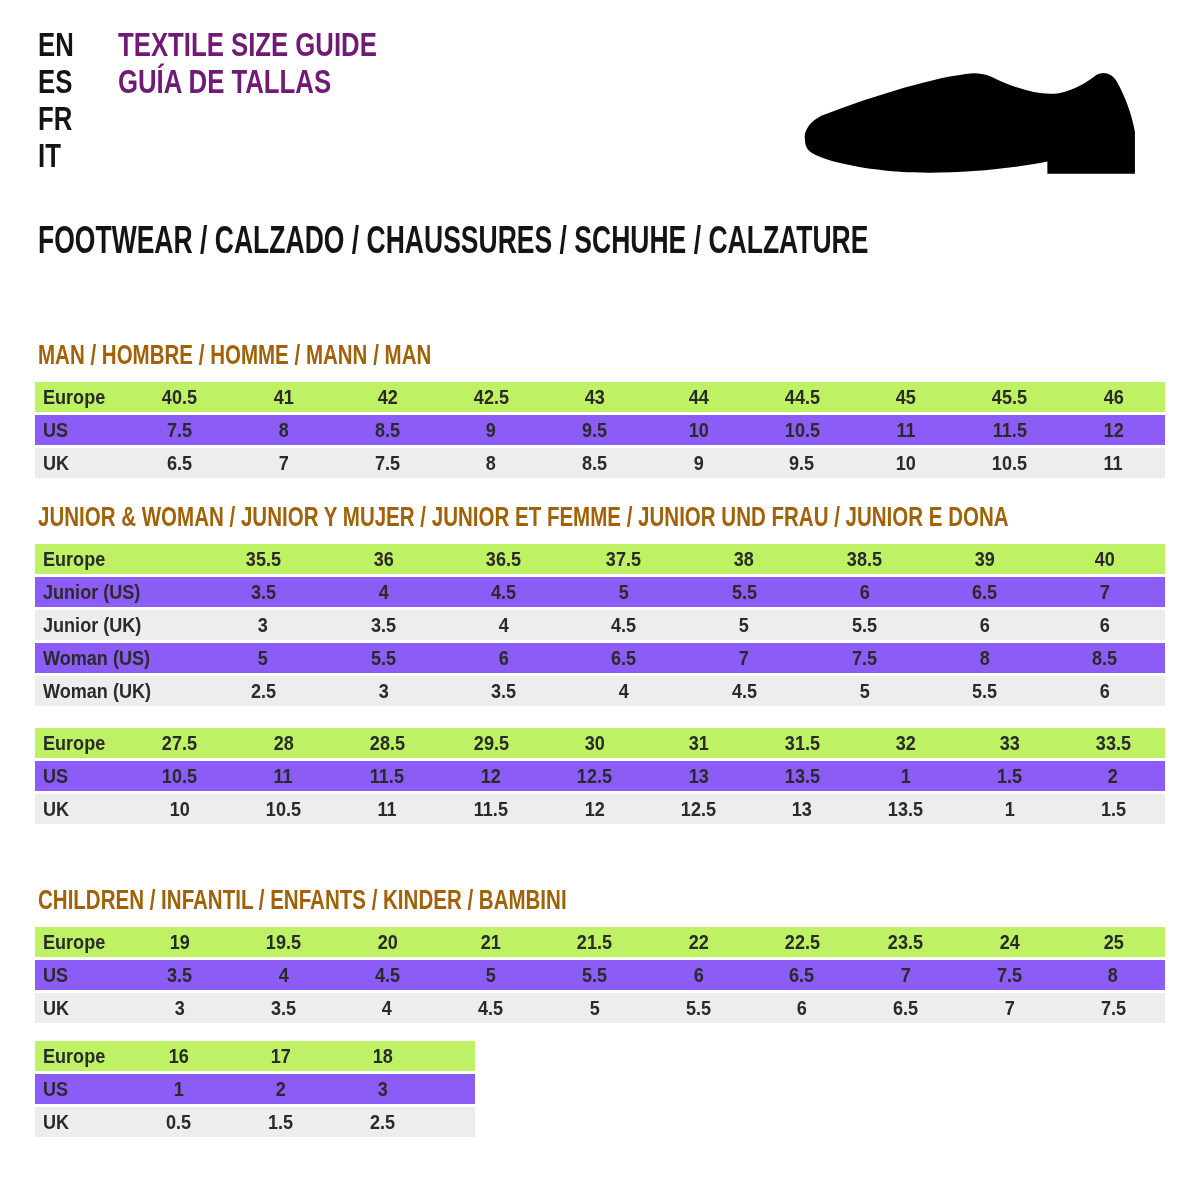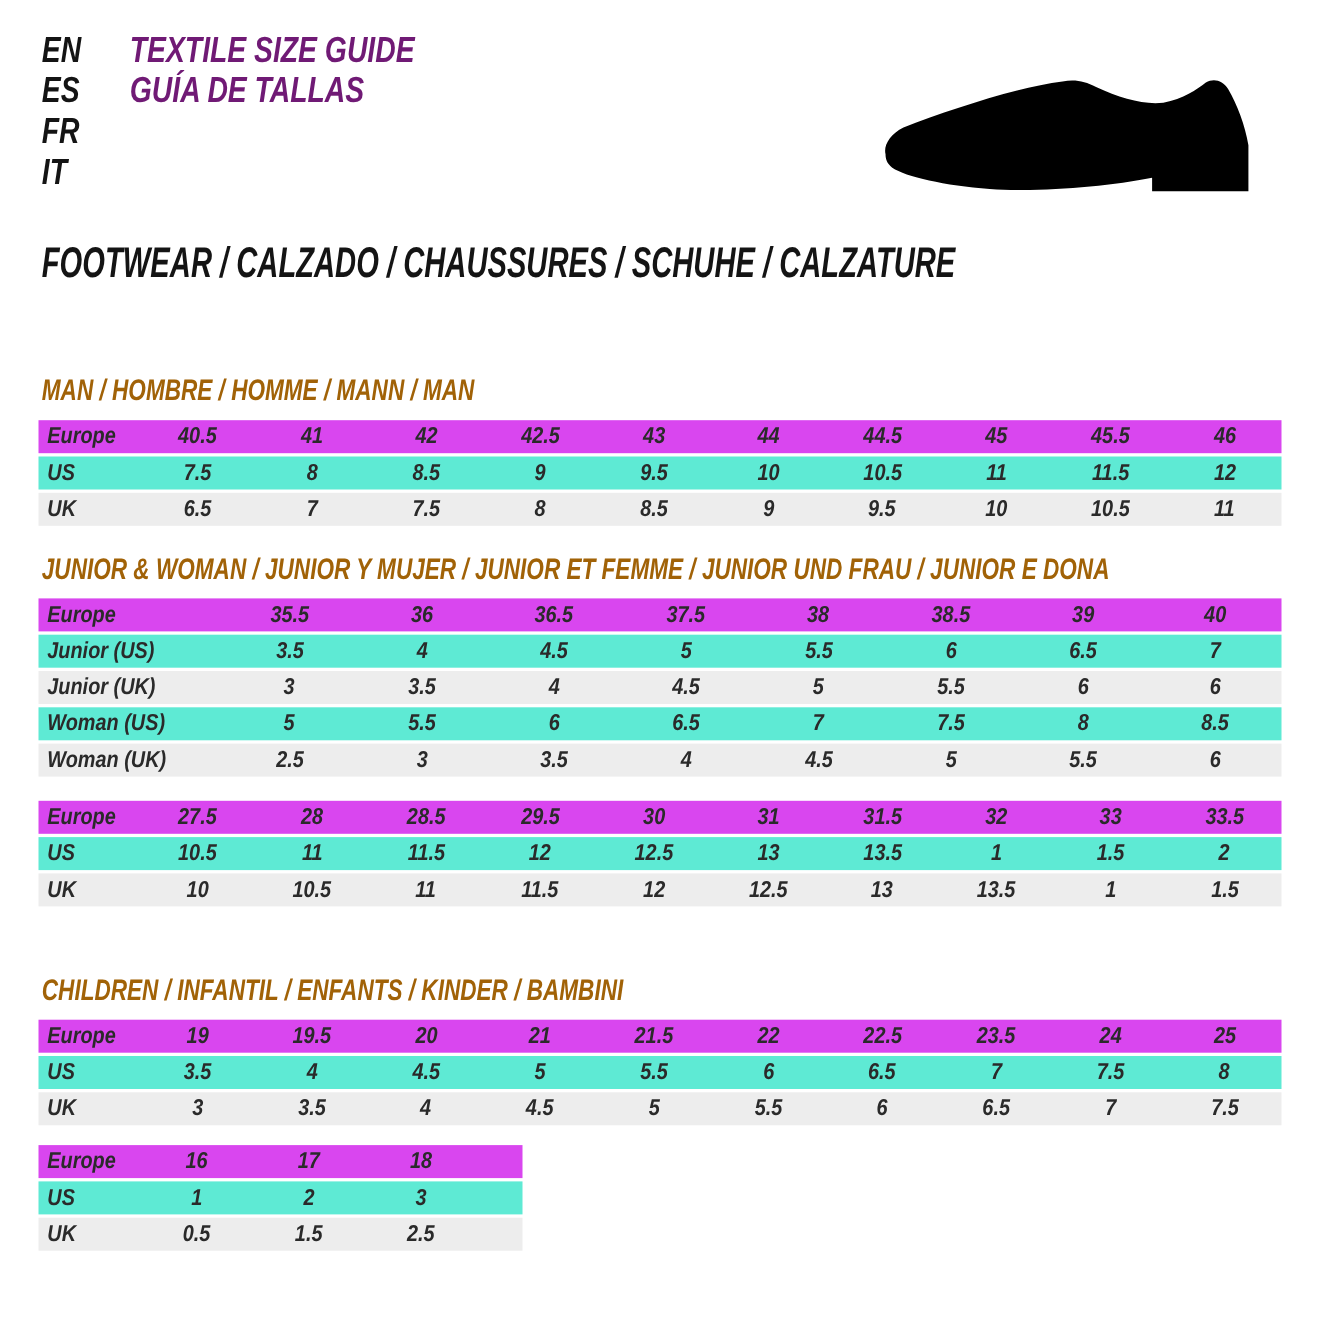--- a/index.html
+++ b/index.html
@@ -1,18 +1,18 @@
 <!DOCTYPE html>
 <html><head>
 <meta charset="utf-8">
 <style>
   html,body{margin:0;padding:0;background:#ffffff;}
   .page{
     position:relative;width:1200px;height:1200px;background:#ffffff;
-    font-family:"Liberation Sans", sans-serif;color:#1c1c1c;overflow:hidden;font-style:italic;
+    font-family:"Liberation Sans", sans-serif;color:#1c1c1c;overflow:hidden;
   }
   
   .cx{display:inline-block;transform:scaleX(0.78);transform-origin:0 50%;white-space:nowrap;}
   .cx-mid{transform-origin:50% 50%;}
 
   
   .langs{position:absolute;left:38px;top:26px;}
   .lang-row{display:flex;align-items:center;height:37px;}
   .lang-code{width:80px;font-weight:700;font-size:33px;color:#141414;}
   .lang-label{font-weight:700;font-size:33px;color:#701a75;}
@@ -30,22 +30,22 @@
   
   .size-section{position:absolute;left:35px;width:1130px;}
   .sec-0{top:341px;} .sec-1{top:503px;} .sec-2{top:728px;} .sec-3{top:886px;} .sec-4{top:1041px;}
   .layout-narrow{width:440px;}
 
   .table-title{margin:0 0 12px 3px;font-size:27px;font-weight:700;line-height:29px;color:#a16207;}
   .table-title .cx{transform:scaleX(0.76);}
 
   .size-table{width:100%;}
   .t-row{display:flex;height:30px;line-height:30px;margin-bottom:3px;font-size:21px;font-weight:700;color:#2a2a2a;}
-  .t-row.header{background:#d946ef;}
-  .t-row.plain{background:#5eead4;}
+  .t-row.header{background:#bef264;}
+  .t-row.plain{background:#8b5cf6;}
   .t-row.alt{background:#ededed;}
   .t-cell{overflow:visible;}
   .t-cell.label{flex:none;width:85px;padding-left:8px;}
   .layout-medium .t-cell.label{width:160px;}
   .t-cell.value{flex:1;text-align:center;}
   .layout-narrow .t-cell.value{flex:none;width:102px;}
   .t-cell .cx{transform:scaleX(0.86);}
   .t-cell.value .cx{transform-origin:50% 50%;}
 </style>
 </head>

